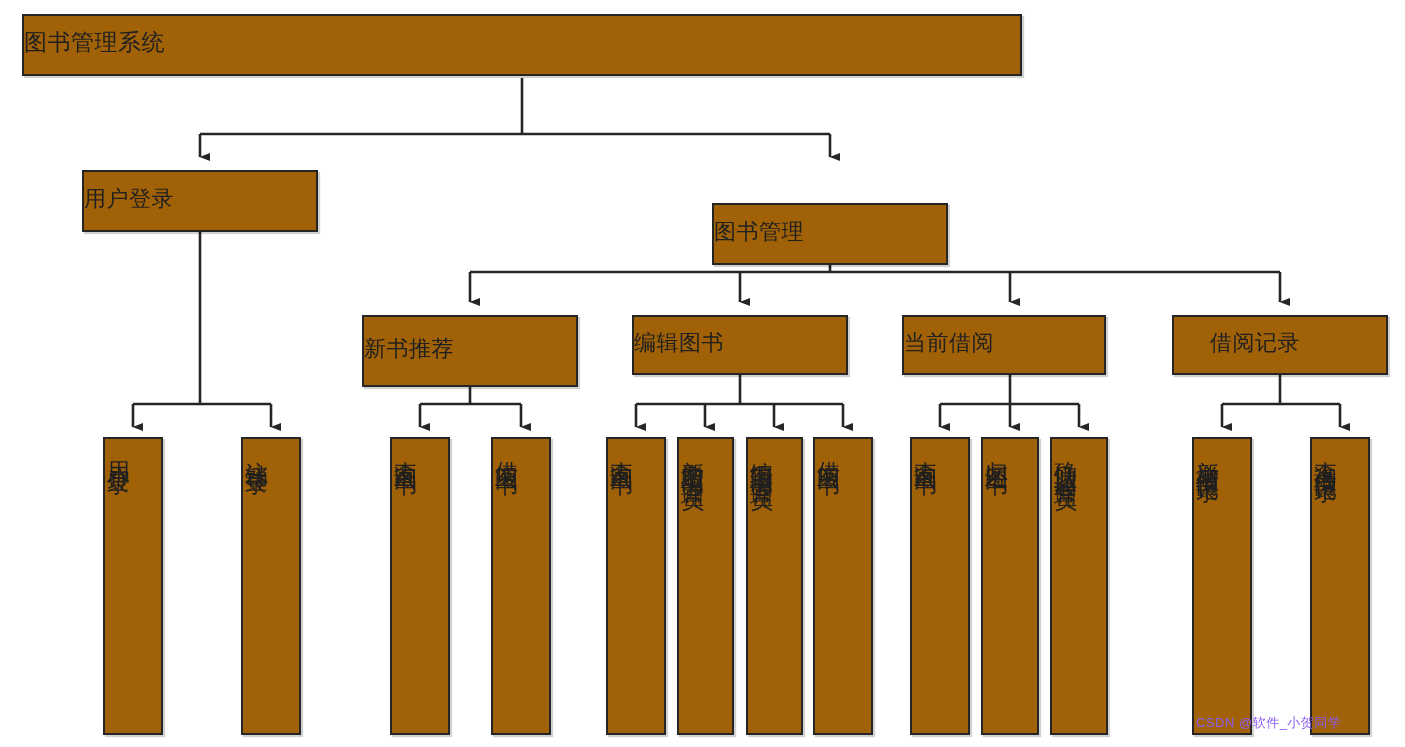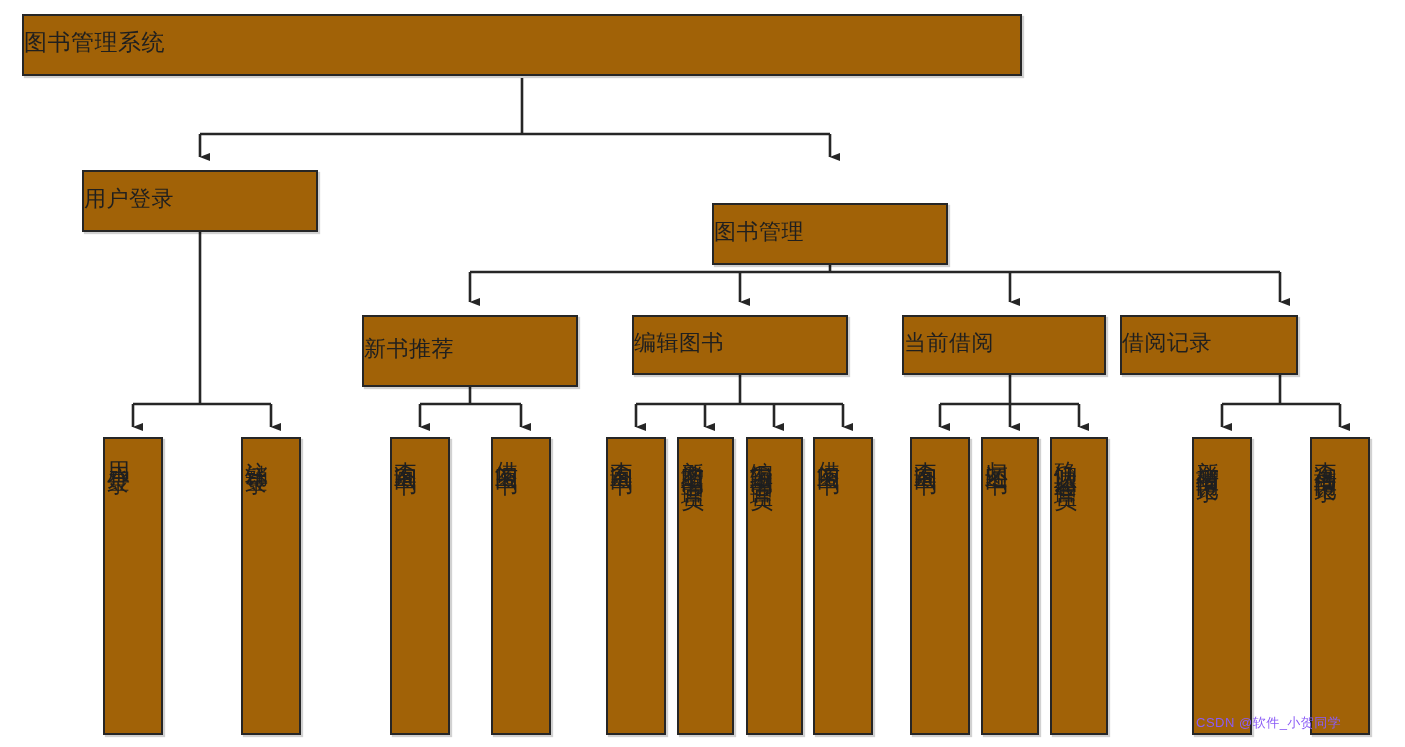--- a/index.html
+++ b/index.html
@@ -146,21 +146,21 @@
   </div>
 
   <div class="node h" style="left:632px; top:315px; width:216px; height:60px;">
     <span class="node-label">编辑图书</span>
   </div>
 
   <div class="node h" style="left:902px; top:315px; width:204px; height:60px;">
     <span class="node-label">当前借阅</span>
   </div>
 
-  <div class="node h" style="left:1120px; top:315px; width:178px; height:60px;">
+  <div class="node h" style="left:1172px; top:315px; width:216px; height:60px;padding-left:36px;">
     <span class="node-label">借阅记录</span>
   </div>
 
   <div class="node v" style="left:103px; top:437px; width:60px; height:298px;">
     <span class="node-label">用户登录</span>
   </div>
 
   <div class="node v" style="left:241px; top:437px; width:60px; height:298px;">
     <span class="node-label">注销登录</span>
   </div>

